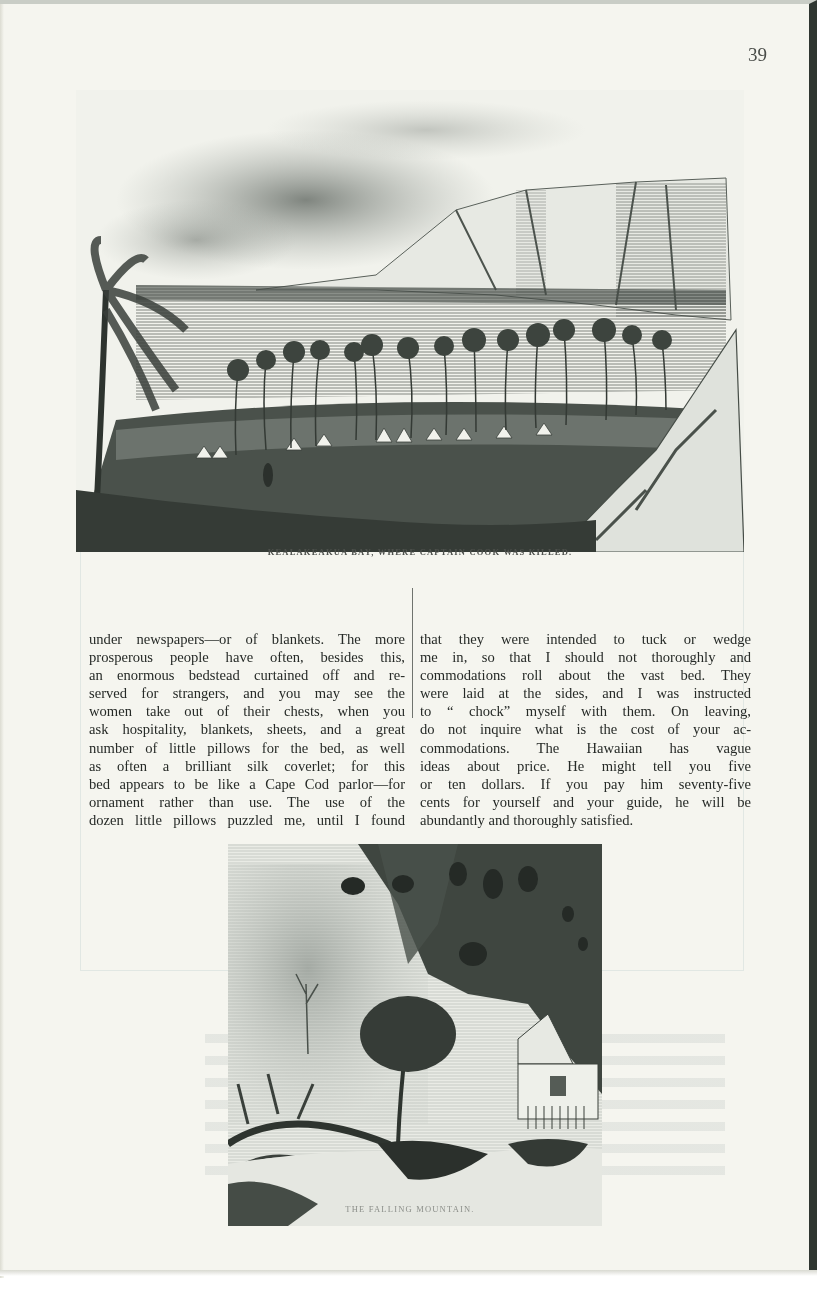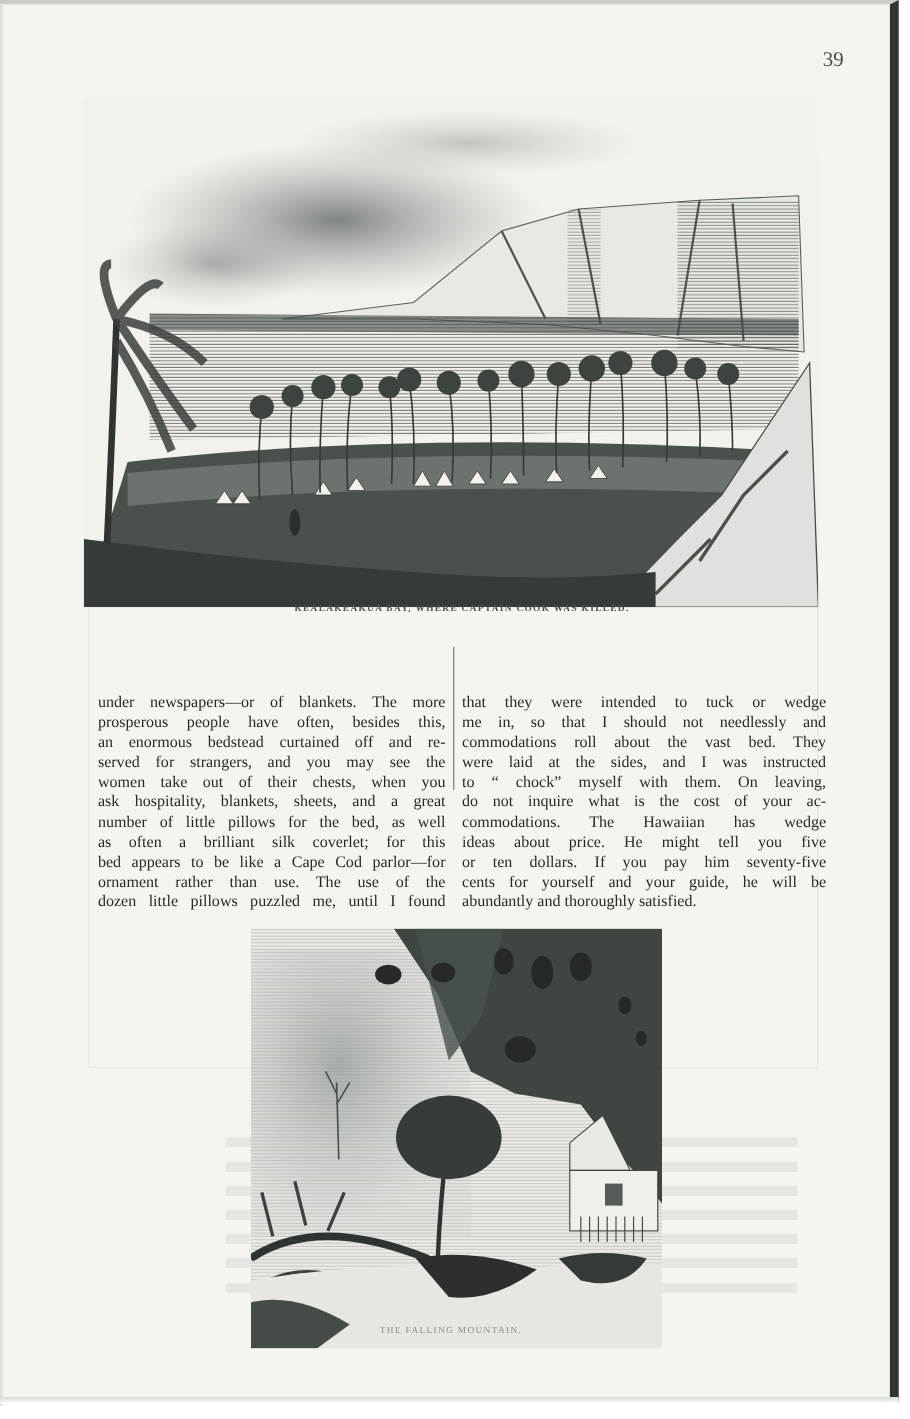--- a/index.html
+++ b/index.html
@@ -173,26 +173,26 @@
     <span class="line">ask hospitality, blankets, sheets, and a great</span>
     <span class="line">number of little pillows for the bed, as well</span>
     <span class="line">as often a brilliant silk coverlet; for this</span>
     <span class="line">bed appears to be like a Cape Cod parlor—for</span>
     <span class="line">ornament rather than use. The use of the</span>
     <span class="line">dozen little pillows puzzled me, until I found</span>
   </div>
   <div class="col-rule"></div>
   <div class="column col-right">
     <span class="line">that they were intended to tuck or wedge</span>
-    <span class="line">me in, so that I should not needlessly and</span>
+    <span class="line">me in, so that I should not thoroughly and</span>
     <span class="line">commodations roll about the vast bed. They</span>
     <span class="line">were laid at the sides, and I was instructed</span>
     <span class="line">to “ chock” myself with them. On leaving,</span>
     <span class="line">do not inquire what is the cost of your ac-</span>
-    <span class="line">commodations. The Hawaiian has wedge</span>
+    <span class="line">commodations. The Hawaiian has vague</span>
     <span class="line">ideas about price. He might tell you five</span>
     <span class="line">or ten dollars. If you pay him seventy-five</span>
     <span class="line">cents for yourself and your guide, he will be</span>
     <span class="line last">abundantly and thoroughly satisfied.</span>
   </div>
 
   <div class="figure fig-mountain">
     <svg width="374" height="382" viewBox="0 0 374 382">
       <defs>
         <pattern id="hatch2" width="4" height="3" patternUnits="userSpaceOnUse">

